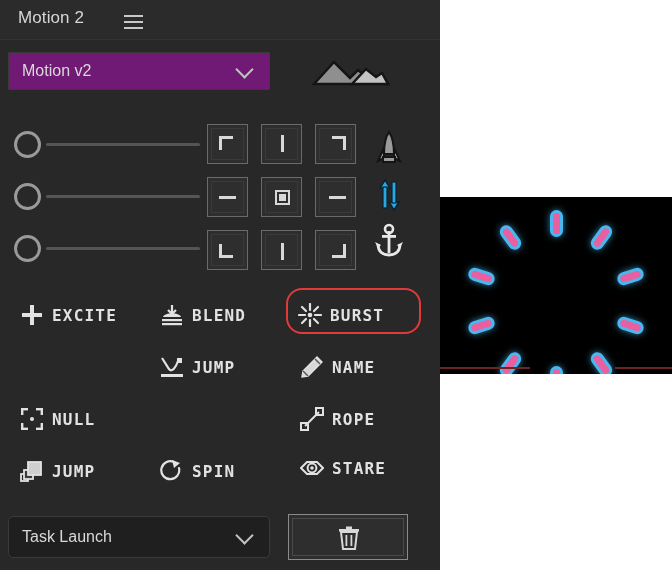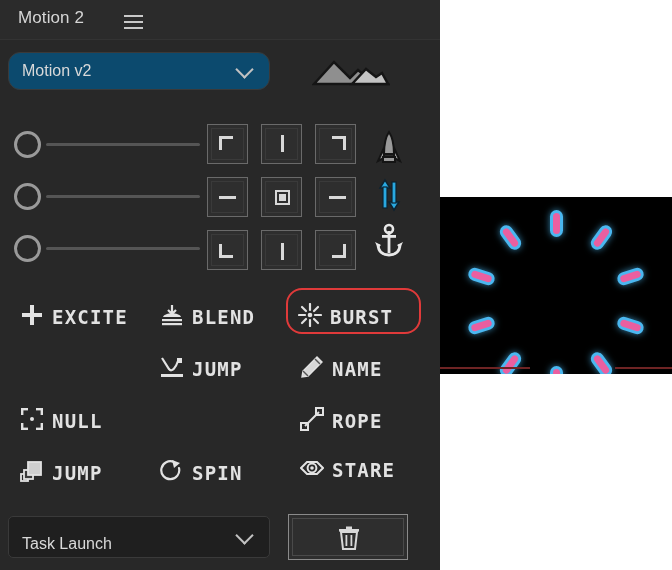--- a/index.html
+++ b/index.html
@@ -56,23 +56,23 @@
     background: #c9c9c9;
     margin-bottom: 4px;
   }
   #menu-icon i:last-child { margin-bottom: 0; }
 
   
   #preset-select {
     position: absolute;
     left: 8px; top: 52px;
     width: 262px; height: 38px;
-    background: #0c4a6e;
+    background: #701a75;
     border: 1px solid #3a3a3a;
-    border-radius: 12px;
+    border-radius: 1px;
     cursor: pointer;
   }
   #preset-label {
     position: absolute;
     left: 13px; top: 9px;
     font-size: 16px;
     color: #d9d9d9;
   }
   .chev {
     position: absolute;
@@ -143,38 +143,38 @@
   }
   .action-btn.selected { border-color: #e03a3a; border-radius: 16px; }
   .action-icon {
     position: absolute;
     left: 10px; top: 11px;
     width: 24px; height: 24px;
   }
   .action-label {
     position: absolute;
     left: 42px; top: 14px;
-    font-size: 19px;
+    font-size: 16px;
     color: #e2e2e2;
     font-family: "DejaVu Sans Mono", monospace;
     letter-spacing: 1.2px;
     font-weight: bold;
   }
 
   
   #task-select {
     position: absolute;
     left: 8px; top: 516px;
     width: 262px; height: 42px;
     background: #1f1f1f;
     border: 1px solid #3a3a3a;
     border-radius: 5px;
     cursor: pointer;
   }
-  #task-label { position: absolute; left: 13px; top: 11px; font-size: 16px; color: #d9d9d9; margin-top: 7px; }
+  #task-label { position: absolute; left: 13px; top: 11px; font-size: 16px; color: #d9d9d9; }
   #task-chev { right: 18px; top: 12px; }
 
   #delete-button {
     position: absolute;
     left: 288px; top: 514px;
     width: 120px; height: 46px;
     background: #2e2e2e;
     border: 1px solid #8a8a8a;
     cursor: pointer;
   }

